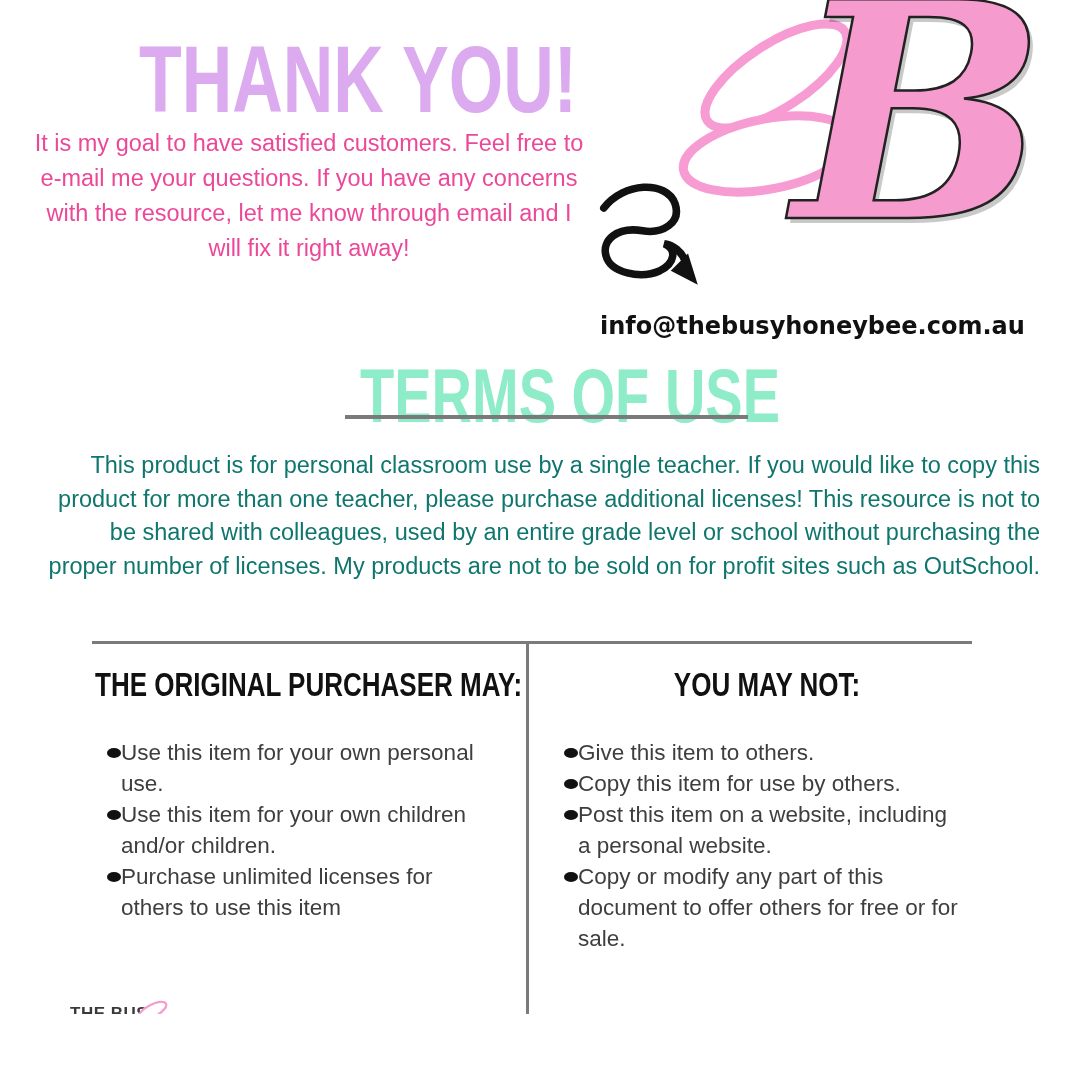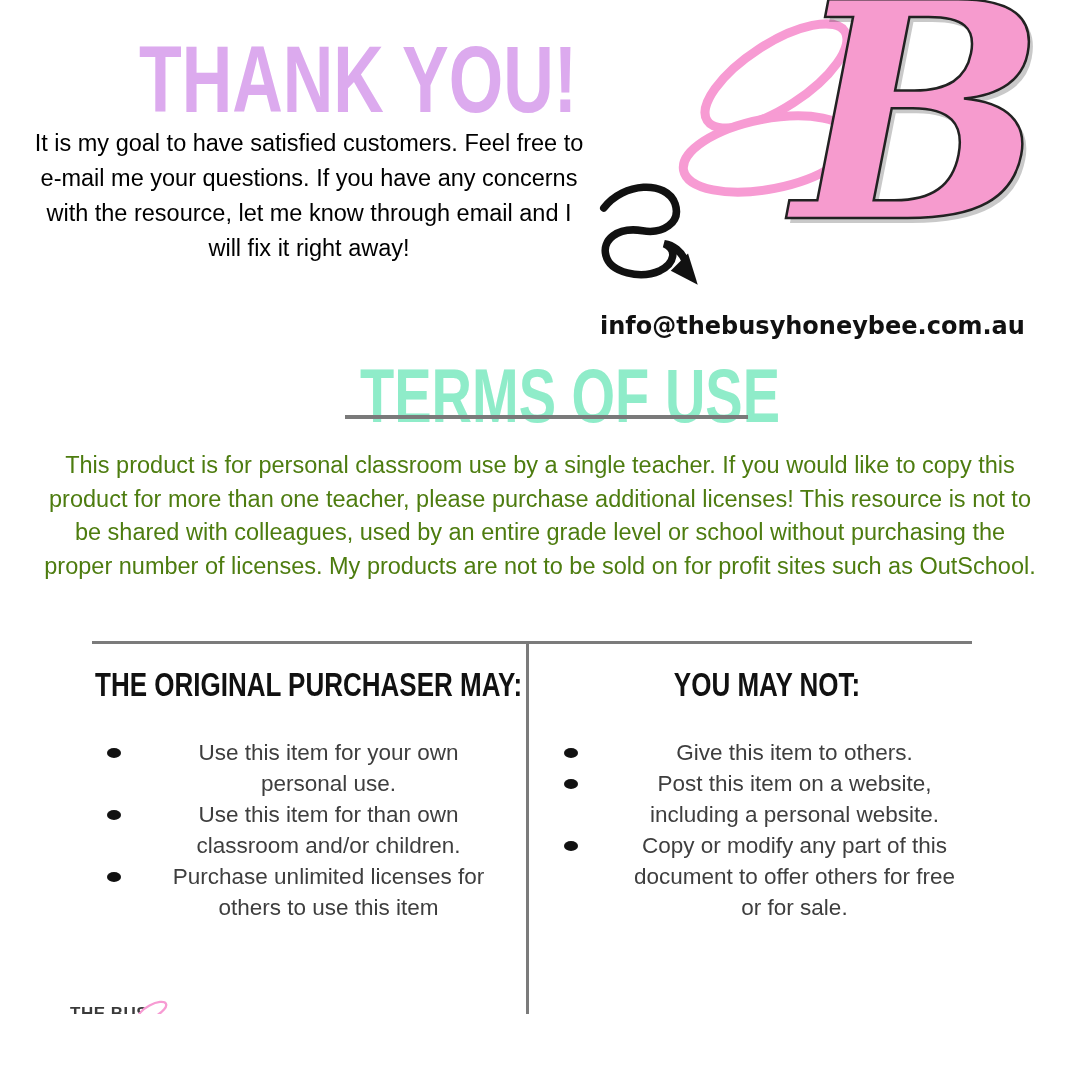--- a/index.html
+++ b/index.html
@@ -20,25 +20,25 @@
   .terms-title{
     position:absolute;left:360px;top:352px;width:420px;
     font-size:56px;color:#8fecc9;
   }
   .terms-underline{
     position:absolute;left:345px;top:415px;width:403px;height:4px;background:#7a7a7a;
   }
   
   .thankyou-body{
     position:absolute;left:30px;top:126px;width:558px;
-    font-size:23.5px;line-height:35px;text-align:center;color:#000000;
+    font-size:23.5px;line-height:35px;text-align:center;color:#ec4899;
   }
   .terms-body{
     position:absolute;left:40px;top:449px;width:1000px;
-    font-size:23.5px;line-height:33.5px;text-align:center;color:#4d7c0f;
+    font-size:23.5px;line-height:33.5px;text-align:right;color:#0f766e;
   }
   .email{
     position:absolute;left:600px;top:312px;width:445px;
     font-family:"DejaVu Sans",sans-serif;font-weight:bold;font-size:24px;
     color:#111;
   }
   
   .b-wings{position:absolute;left:676px;top:18px;width:220px;height:200px;}
   .b-letter{
     position:absolute;left:793px;top:-52px;width:210px;
@@ -62,23 +62,22 @@
   }
   ul.tou-list{list-style:none;margin:40px 0 0 0;padding:0;}
   ul.tou-list li{
     display:flex;align-items:flex-start;margin:0;padding:0;
   }
   .dot{
     flex:0 0 14px;margin-left:12px;margin-top:11px;
     width:10px;height:10px;border-radius:50%;background:#111;
   }
   .li-text{
-    flex:1;text-align:center;font-size:22.5px;line-height:31px;color:#3e3e3e;
+    flex:1;font-size:22.5px;line-height:31px;color:#3e3e3e;
     padding-right:18px;
-    margin-left:47px;
   }
   
   .footer-logo{position:absolute;left:26px;top:1004px;width:230px;height:75px;}
   .logo-top{
     position:absolute;left:44px;top:0;font-family:"Liberation Sans",sans-serif;
     font-weight:bold;font-size:17px;letter-spacing:0.5px;color:#3a3a3a;white-space:nowrap;
   }
   .logo-word{position:absolute;left:17px;top:10px;white-space:nowrap;}
   .logo-word span{
     font-family:"DejaVu Sans",sans-serif;font-weight:bold;font-size:37px;line-height:1;
@@ -127,35 +126,39 @@
 
   <div class="col col-left">
     <div class="col-header">THE ORIGINAL PURCHASER MAY:</div>
     <ul class="tou-list">
       <li>
         <span class="dot"></span>
         <span class="li-text">Use this item for your own personal use.</span>
       </li>
       <li>
         <span class="dot"></span>
-        <span class="li-text">Use this item for than own classroom and/or children.</span>
+        <span class="li-text">Use this item for your own children and/or children.</span>
       </li>
       <li>
         <span class="dot"></span>
         <span class="li-text">Purchase unlimited licenses for others to use this item</span>
       </li>
     </ul>
   </div>
 
   <div class="col col-right">
     <div class="col-header">YOU MAY NOT:</div>
     <ul class="tou-list">
       <li>
         <span class="dot"></span>
         <span class="li-text">Give this item to others.</span>
+      </li>
+      <li>
+        <span class="dot"></span>
+        <span class="li-text">Copy this item for use by others.</span>
       </li>
       <li>
         <span class="dot"></span>
         <span class="li-text">Post this item on a website, including a personal website.</span>
       </li>
       <li>
         <span class="dot"></span>
         <span class="li-text">Copy or modify any part of this document to offer others for free or for sale.</span>
       </li>
     </ul>

